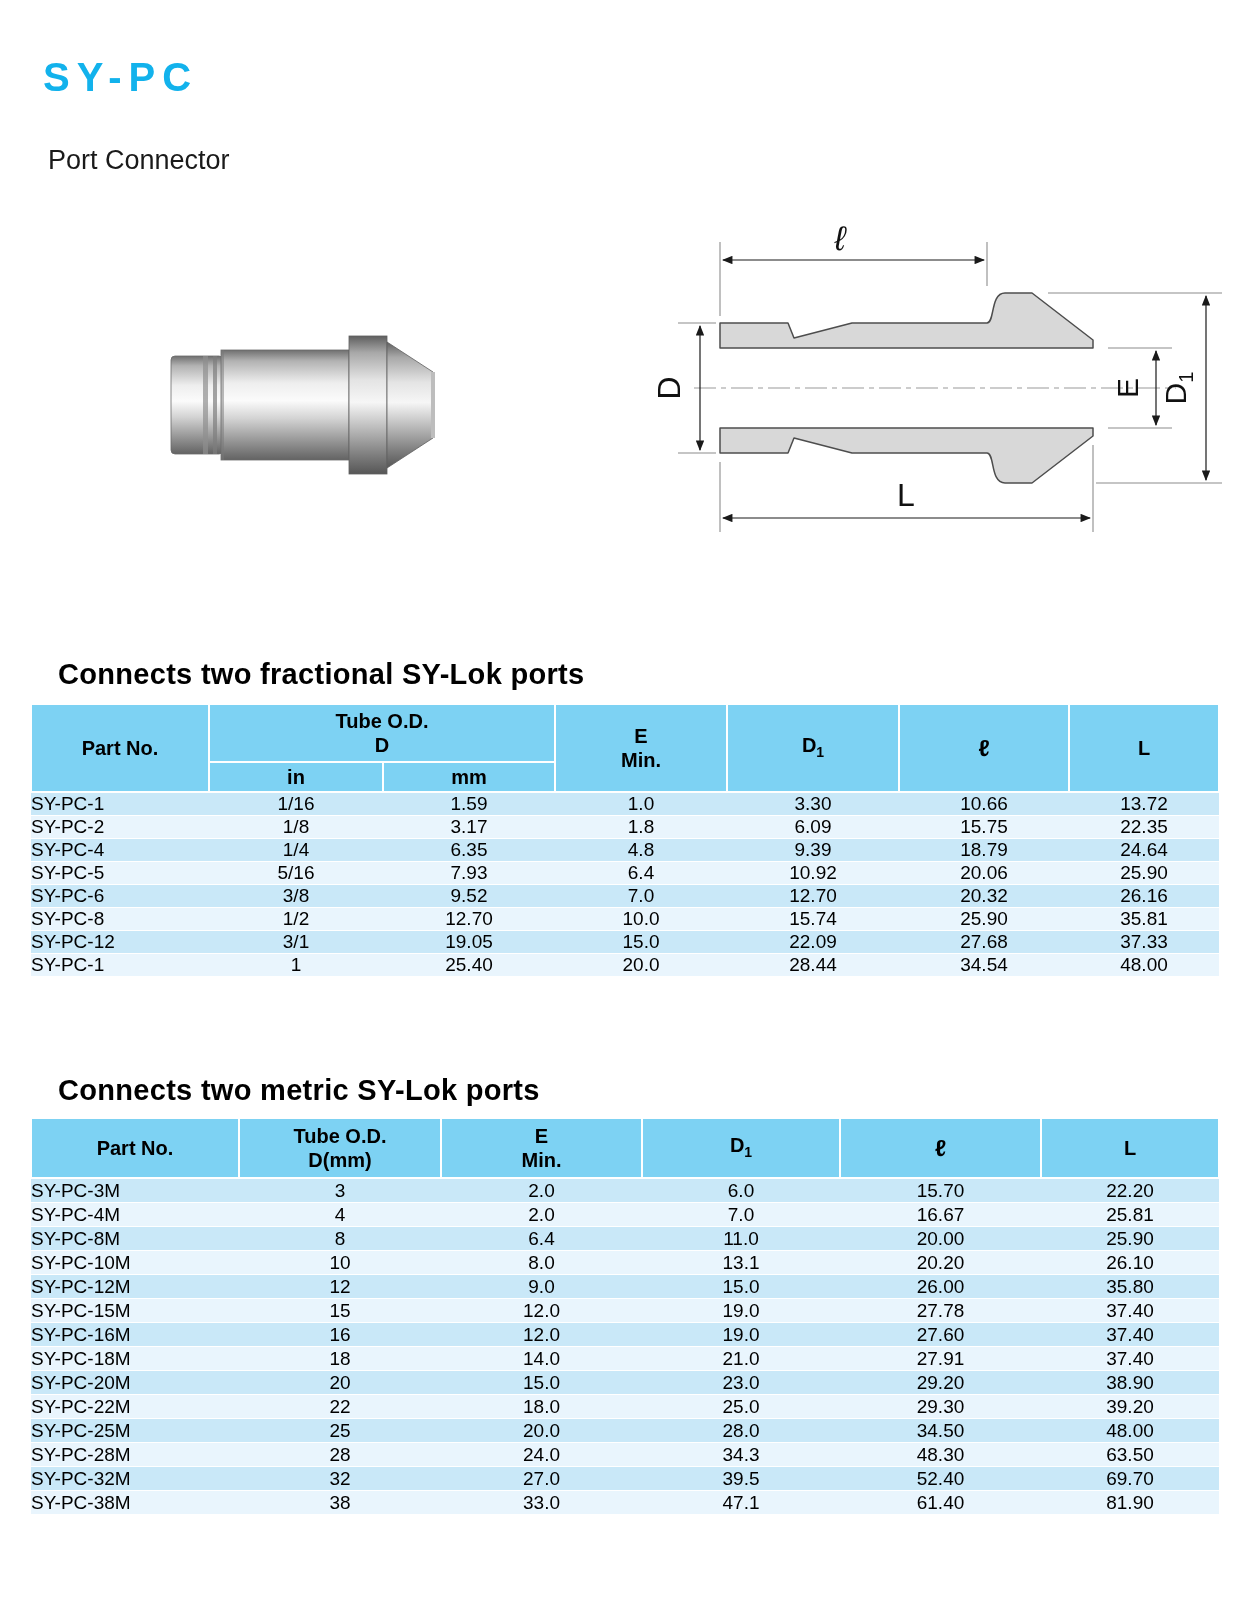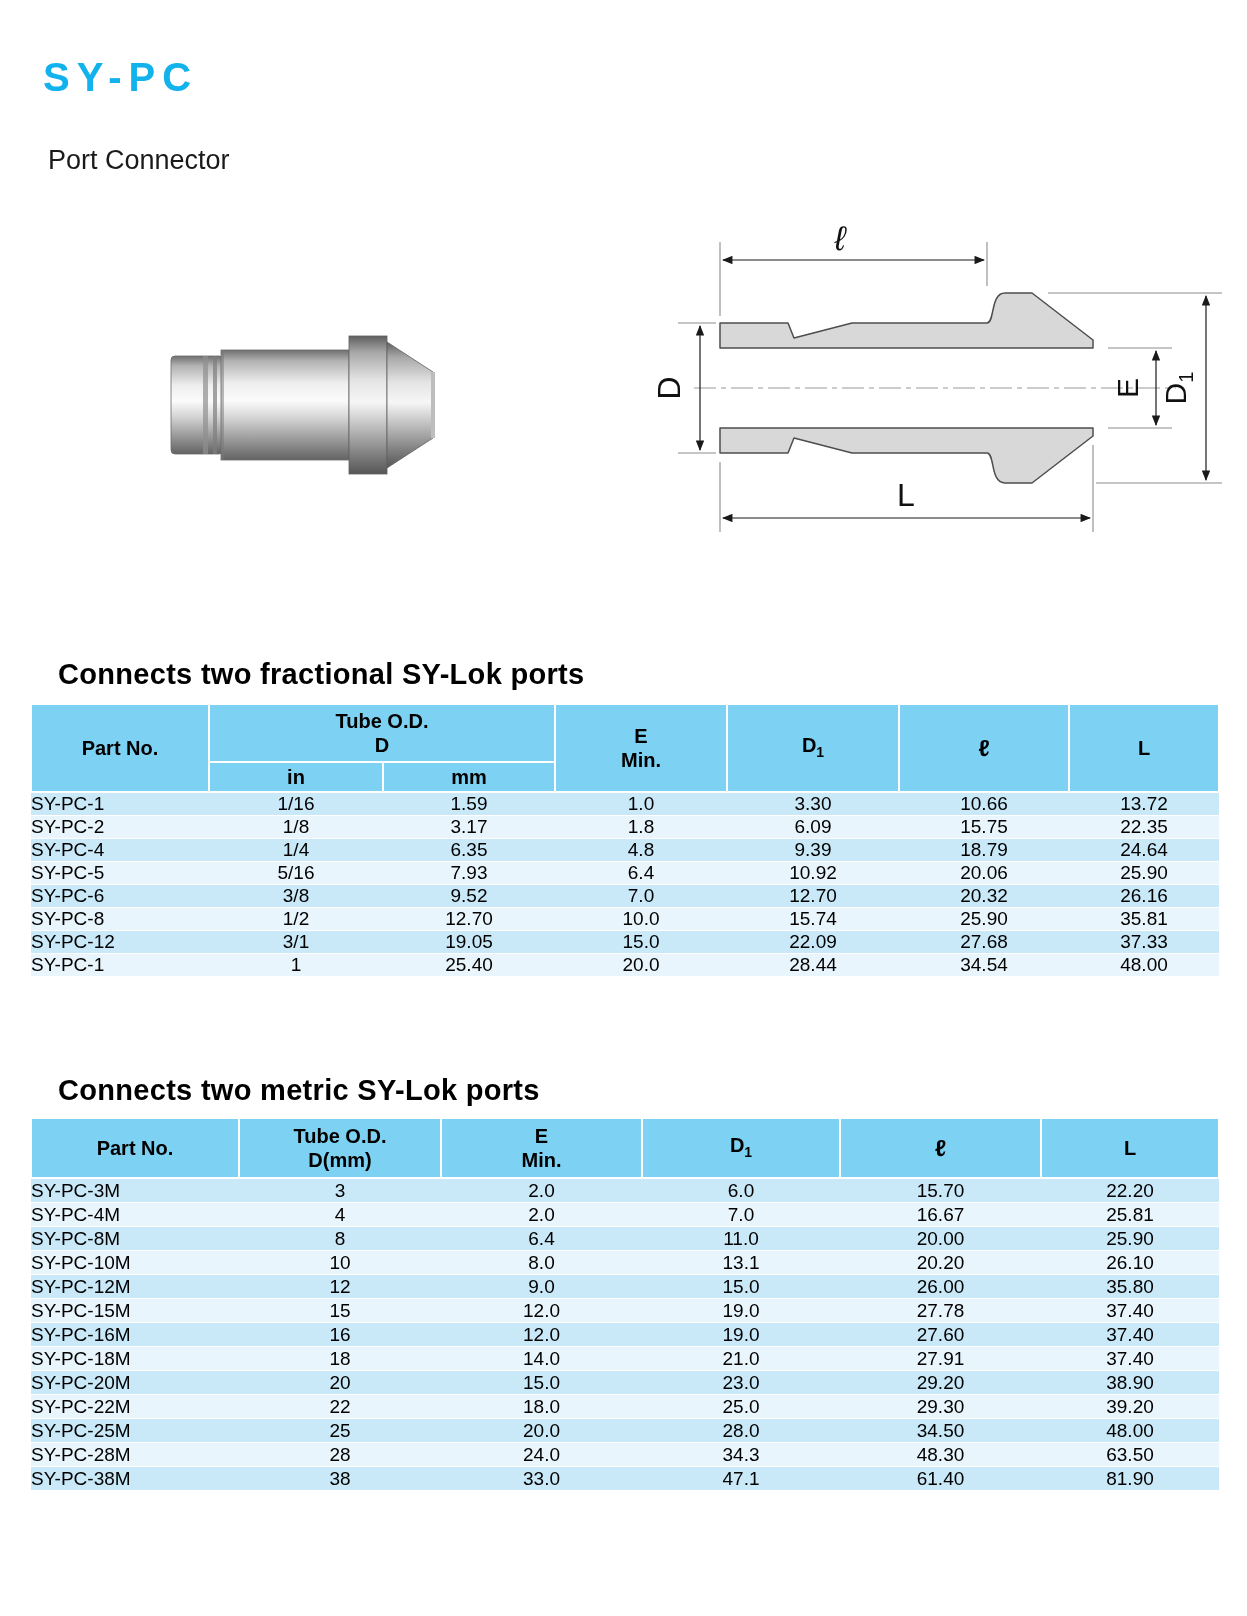--- a/index.html
+++ b/index.html
@@ -366,20 +366,28 @@
         </tr>
         <tr>
           <td class="part-col">SY-PC-28M</td>
           <td>28</td>
           <td>24.0</td>
           <td>34.3</td>
           <td>48.30</td>
           <td>63.50</td>
         </tr>
         <tr>
+          <td class="part-col">SY-PC-32M</td>
+          <td>32</td>
+          <td>27.0</td>
+          <td>39.5</td>
+          <td>52.40</td>
+          <td>69.70</td>
+        </tr>
+        <tr>
           <td class="part-col">SY-PC-38M</td>
           <td>38</td>
           <td>33.0</td>
           <td>47.1</td>
           <td>61.40</td>
           <td>81.90</td>
         </tr>
       </tbody>
   </table>
 

